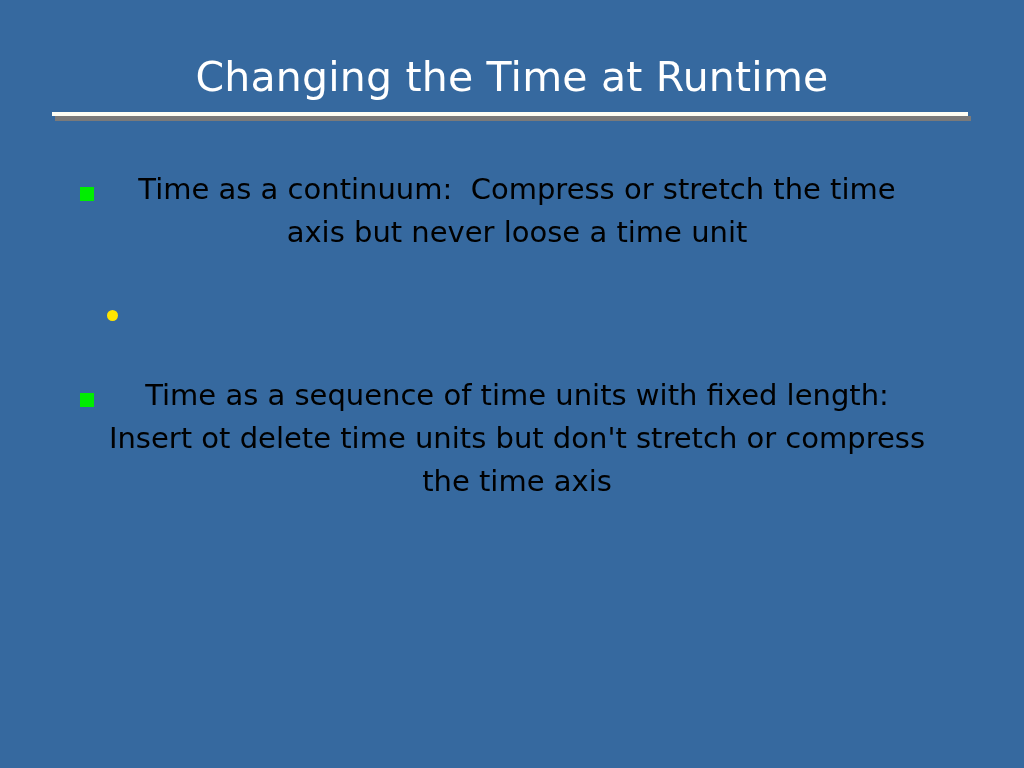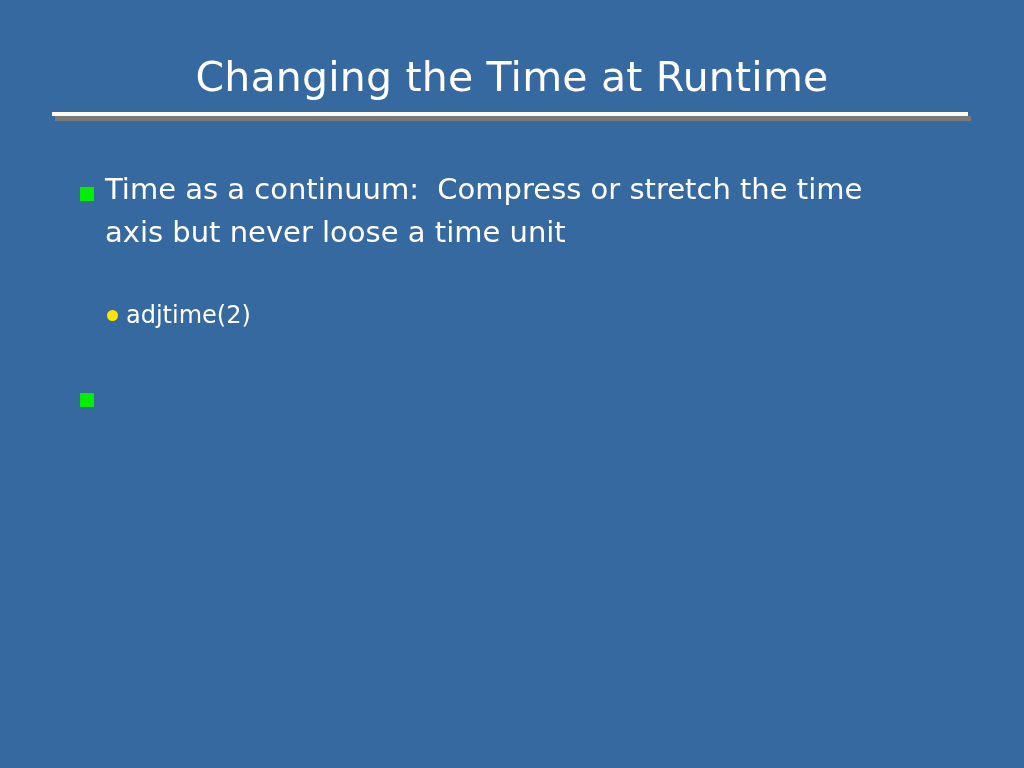--- a/index.html
+++ b/index.html
@@ -86,25 +86,26 @@
   .bullet-l1 .marker-square {
     position: absolute;
     left: 80px;
     top: 19px;
     width: 14px;
     height: 14px;
     background: #00ee00;
   }
   .bullet-l1 .bullet-text {
     display: block;
-    color: #ffffff;
+    color: #000000;
     font-size: 29px;
     line-height: 43px;
     white-space: pre-wrap;
     font-family: "DejaVu Sans", "Liberation Sans", sans-serif;
+    text-align: center;
   }
 
   
   .bullet-l2 {
     position: relative;
     padding-left: 126px;
     padding-right: 95px;
     min-height: 34px;
   }
   .bullet-l2 .marker-dot {
@@ -147,27 +148,27 @@
 
     <div class="bullet-l1">
       <span class="marker-square"></span>
       <span class="bullet-text">Time as a continuum:  Compress or stretch the time axis but never loose a time unit</span>
     </div>
 
     <div class="gap-sub"></div>
 
     <div class="bullet-l2">
       <span class="marker-dot"></span>
-      <span class="bullet-text">adjtime(2)</span>
     </div>
 
     <div class="gap-main"></div>
 
     <div class="bullet-l1">
       <span class="marker-square"></span>
+      <span class="bullet-text">Time as a sequence of time units with fixed length: Insert ot delete time units but don't stretch or compress the time axis</span>
     </div>
 
     <div class="gap-sub"></div>
 
 
   </div>
 
 </div>
 
 </body></html>

